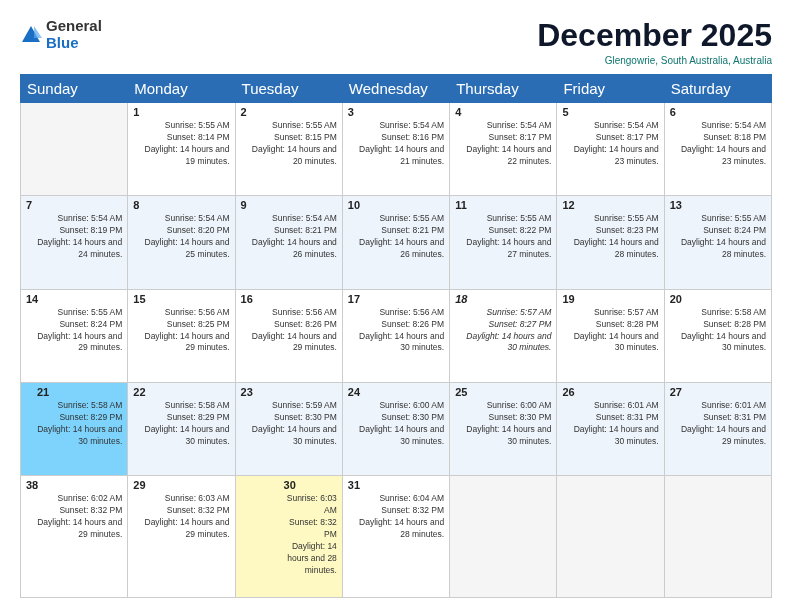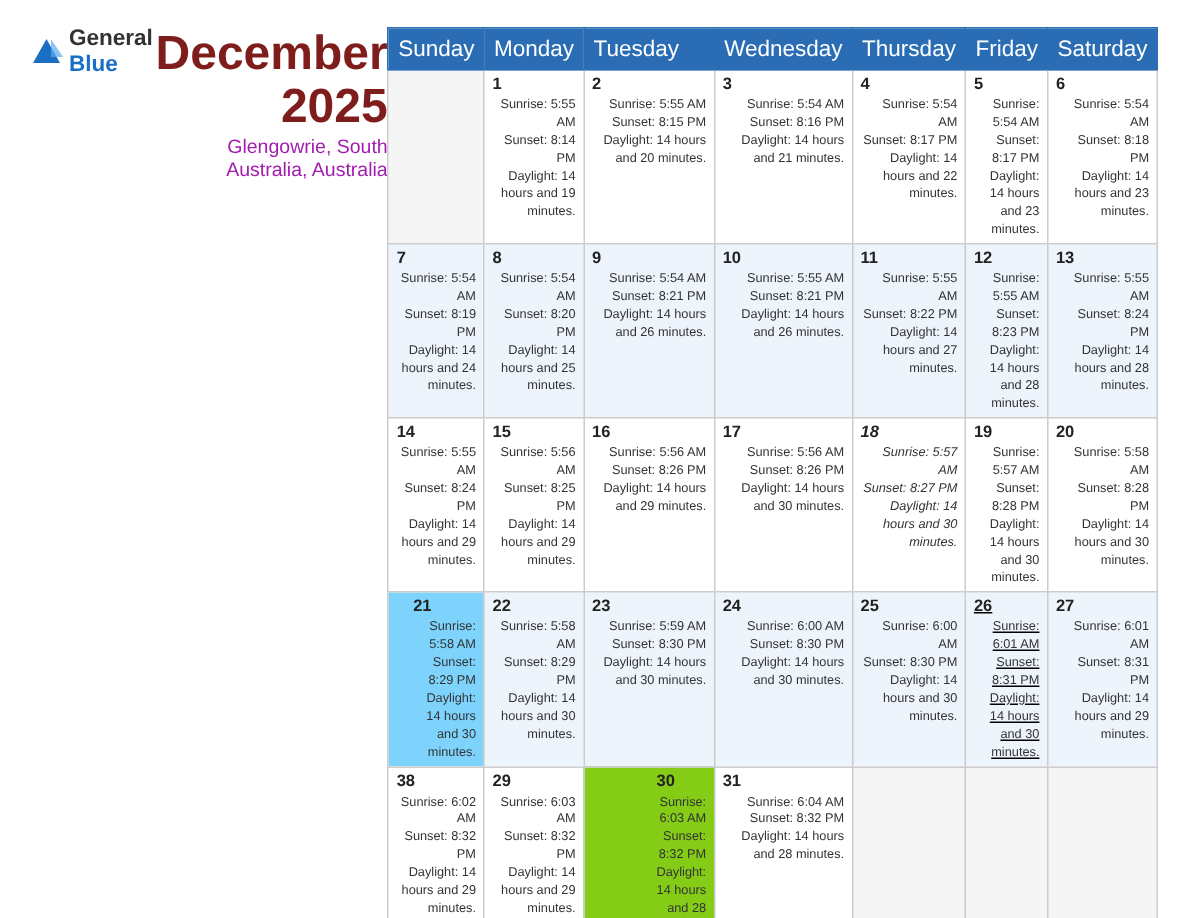--- a/index.html
+++ b/index.html
@@ -8,20 +8,21 @@
       height: 612px;
       font-family: Arial, sans-serif;
       background: #fff;
       overflow: hidden;
     }
     .page {
       width: 792px;
       height: 612px;
       padding: 18px 20px 14px 20px;
       display: flex;
+      flex-direction: column;
     }
     .header-row {
       display: flex;
       align-items: flex-start;
       justify-content: space-between;
       margin-bottom: 8px;
     }
     .logo {
       display: flex;
       align-items: center;
@@ -45,26 +46,26 @@
     .logo-icon {
       width: 22px;
       height: 22px;
     }
     .title-block {
       text-align: right;
     }
     .month-title {
       font-size: 32px;
       font-weight: bold;
-      color: #7f1d1d;
+      color: #0f172a;
       line-height: 1.1;
     }
     .subtitle {
-      font-size: 13px;
-      color: #a21caf;
+      font-size: 10px;
+      color: #0f766e;
       margin-top: 2px;
     }
     .calendar {
       width: 100%;
       border-collapse: collapse;
       flex: 1;
       font-size: 9.5px;
     }
     .calendar th {
       background: #2a6db5;
@@ -281,21 +282,21 @@
         <div class="day-info">
           Sunrise: 6:00 AM<br>Sunset: 8:30 PM<br>Daylight: 14 hours and 30 minutes.
         </div>
           </td>
           <td style="background: rgb(238, 244, 251);">
             <span class="day-num">25</span>
         <div class="day-info">
           Sunrise: 6:00 AM<br>Sunset: 8:30 PM<br>Daylight: 14 hours and 30 minutes.
         </div>
           </td>
-          <td style="background: rgb(238, 244, 251); text-decoration: underline;">
+          <td style="background: rgb(238, 244, 251);">
             <span class="day-num">26</span>
         <div class="day-info">
           Sunrise: 6:01 AM<br>Sunset: 8:31 PM<br>Daylight: 14 hours and 30 minutes.
         </div>
           </td>
           <td style="background: rgb(238, 244, 251);">
             <span class="day-num">27</span>
         <div class="day-info">
           Sunrise: 6:01 AM<br>Sunset: 8:31 PM<br>Daylight: 14 hours and 29 minutes.
         </div>
@@ -307,21 +308,21 @@
         <div class="day-info">
           Sunrise: 6:02 AM<br>Sunset: 8:32 PM<br>Daylight: 14 hours and 29 minutes.
         </div>
           </td>
           <td style="background: rgb(255, 255, 255);">
             <span class="day-num">29</span>
         <div class="day-info">
           Sunrise: 6:03 AM<br>Sunset: 8:32 PM<br>Daylight: 14 hours and 29 minutes.
         </div>
           </td>
-          <td style="background: #84cc16; padding-left: 48px;">
+          <td style="background: #fef9c3; padding-left: 48px;">
             <span class="day-num">30</span>
         <div class="day-info">
           Sunrise: 6:03 AM<br>Sunset: 8:32 PM<br>Daylight: 14 hours and 28 minutes.
         </div>
           </td>
           <td style="background: rgb(255, 255, 255); border-radius: 17px;">
             <span class="day-num">31</span>
         <div class="day-info">
           Sunrise: 6:04 AM<br>Sunset: 8:32 PM<br>Daylight: 14 hours and 28 minutes.
         </div>

